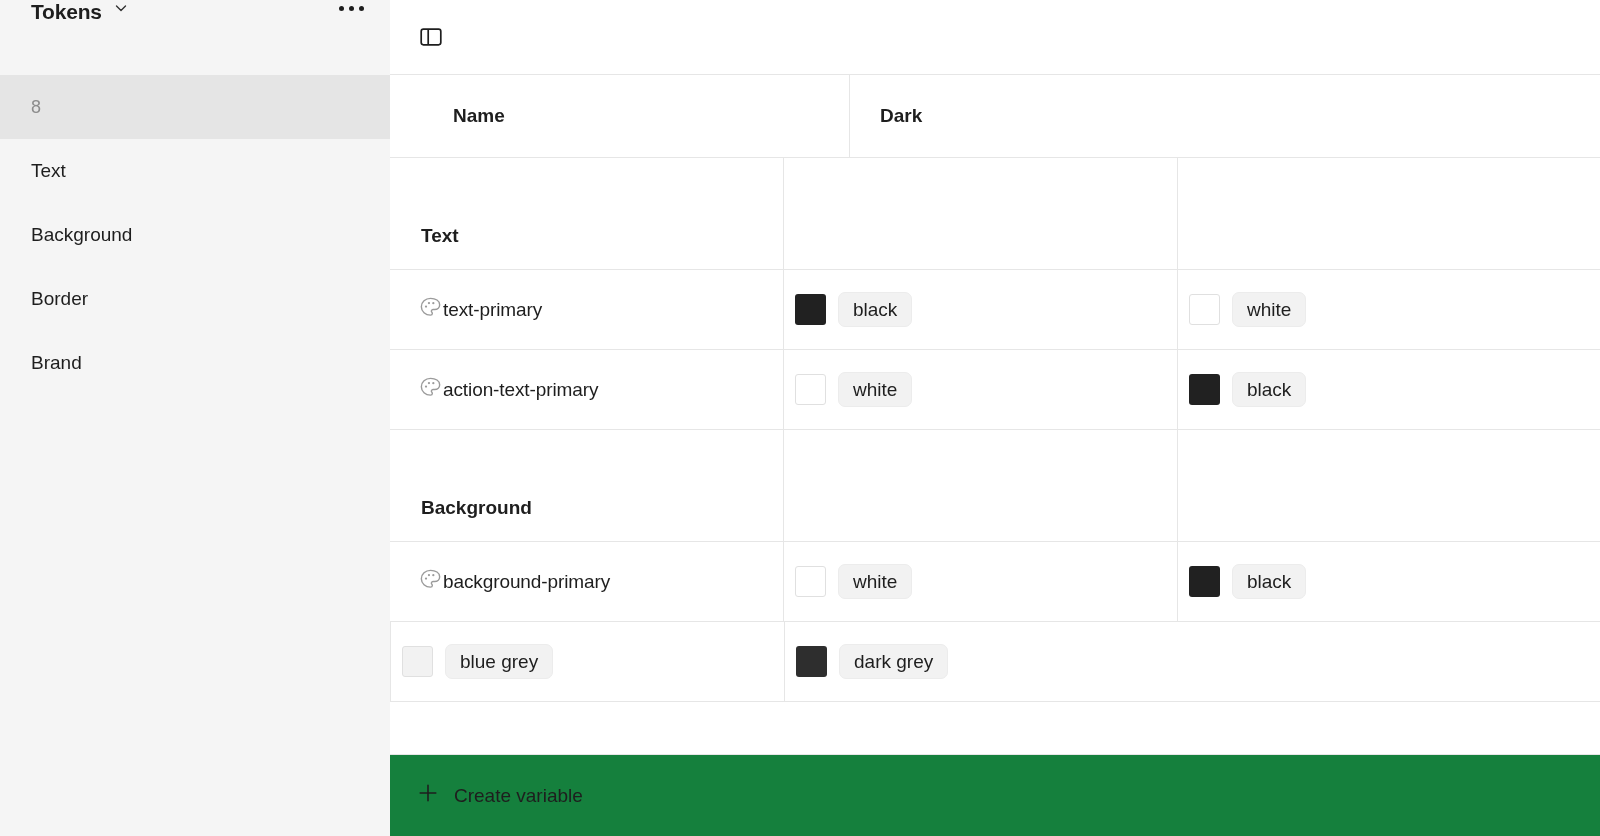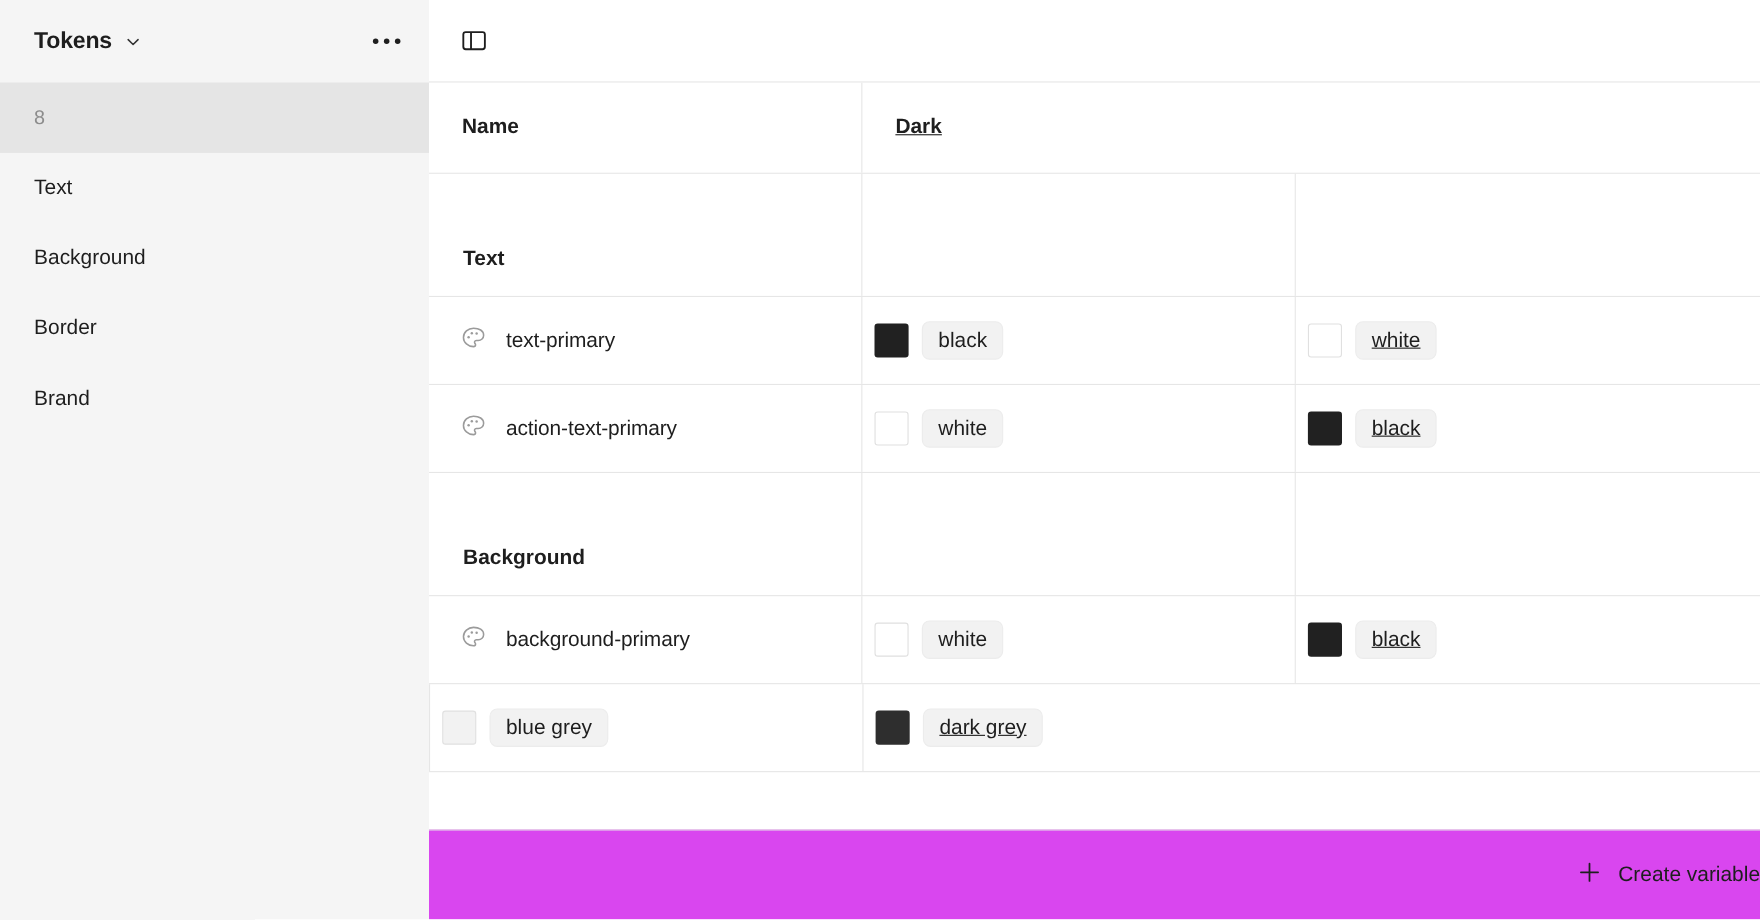--- a/index.html
+++ b/index.html
@@ -28,21 +28,21 @@
     width: 390px;
     height: 836px;
     background: #f5f5f5;
     flex: 0 0 390px;
     position: relative;
     overflow: hidden;
   }
   #sidebar-header {
     height: 75px;
     display: flex;
-    align-items: center;
+    align-items: flex-start;
     padding: 0 22px 0 31px;
     box-sizing: border-box;
   }
   #sidebar-title {
     font-size: 21px;
     font-weight: bold;
     letter-spacing: -0.2px;
     color: #1e1e1e;
   }
   .chevron-wrap {
@@ -123,35 +123,36 @@
     bottom: 80px;
     overflow: hidden;
   }
   .trow {
     display: flex;
     width: 100%;
     box-sizing: border-box;
   }
   .col-name   { width: 393px; flex: 0 0 393px; box-sizing: border-box; }
   .col-light  { width: 394px; flex: 0 0 394px; box-sizing: border-box; }
-  .col-dark   { width: 423px; flex: 0 0 423px; box-sizing: border-box; text-decoration: underline; }
+  .col-dark   { width: 423px; flex: 0 0 423px; box-sizing: border-box; }
 
   #table-header {
     height: 83px;
     border-bottom: 1px solid #e6e6e6;
   }
   #table-header .cell {
     display: flex;
     align-items: center;
     height: 100%;
     font-size: 19px;
     font-weight: bold;
     color: #1e1e1e;
     padding-left: 30px;
     box-sizing: border-box;
+    margin-left: 33px;
   }
   #table-header .col-light,
   #table-header .col-dark { border-left: 1px solid #e6e6e6; }
 
   .group-header {
     height: 112px;
     border-bottom: 1px solid #e6e6e6;
   }
   .group-header .gh-name {
     display: flex;
@@ -172,21 +173,20 @@
   }
   .var-row .col-light,
   .var-row .col-dark { border-left: 1px solid #e6e6e6; }
 
   .name-cell {
     display: flex;
     align-items: center;
     height: 100%;
     padding-left: 28px;
     box-sizing: border-box;
-    gap: 17px;
     cursor: pointer;
   }
   .var-name {
     font-size: 19px;
     color: #1e1e1e;
     letter-spacing: -0.1px;
   }
   .value-cell {
     display: flex;
     align-items: center;
@@ -216,27 +216,26 @@
     white-space: nowrap;
   }
 
   
   #footer {
     position: absolute;
     left: 0;
     right: 0;
     bottom: 0;
     height: 82px;
-    background: #d946ef;
+    background: #15803d;
     border-top: 1px solid #e6e6e6;
     display: flex;
     align-items: center;
     padding-left: 26px;
     box-sizing: border-box;
-    justify-content: flex-end;
   }
   #create-variable {
     display: flex;
     align-items: center;
     gap: 14px;
     cursor: pointer;
     font-size: 19px;
     color: #1e1e1e;
   }
 </style>

